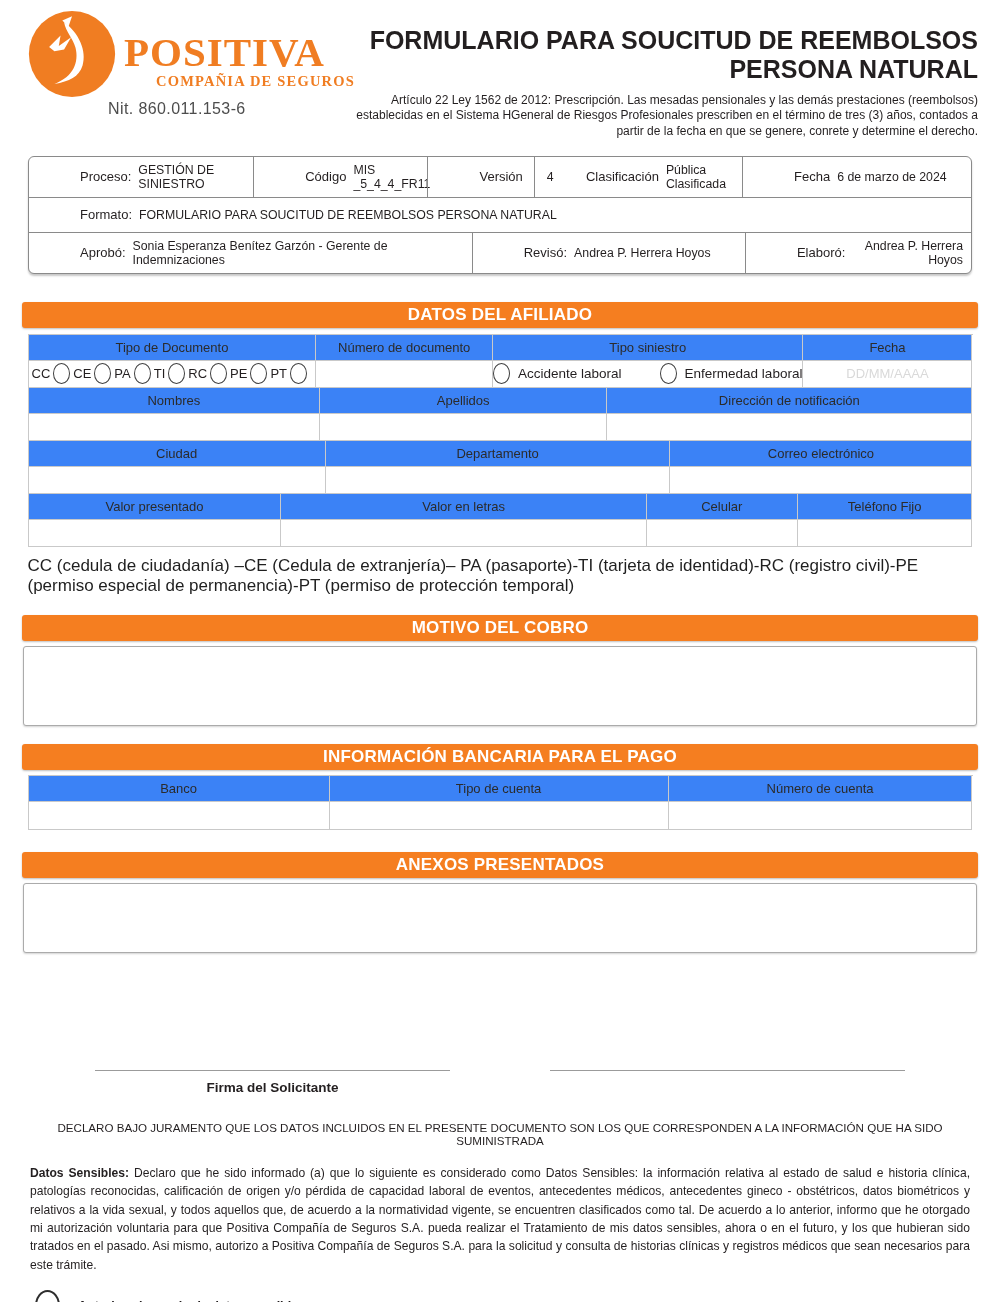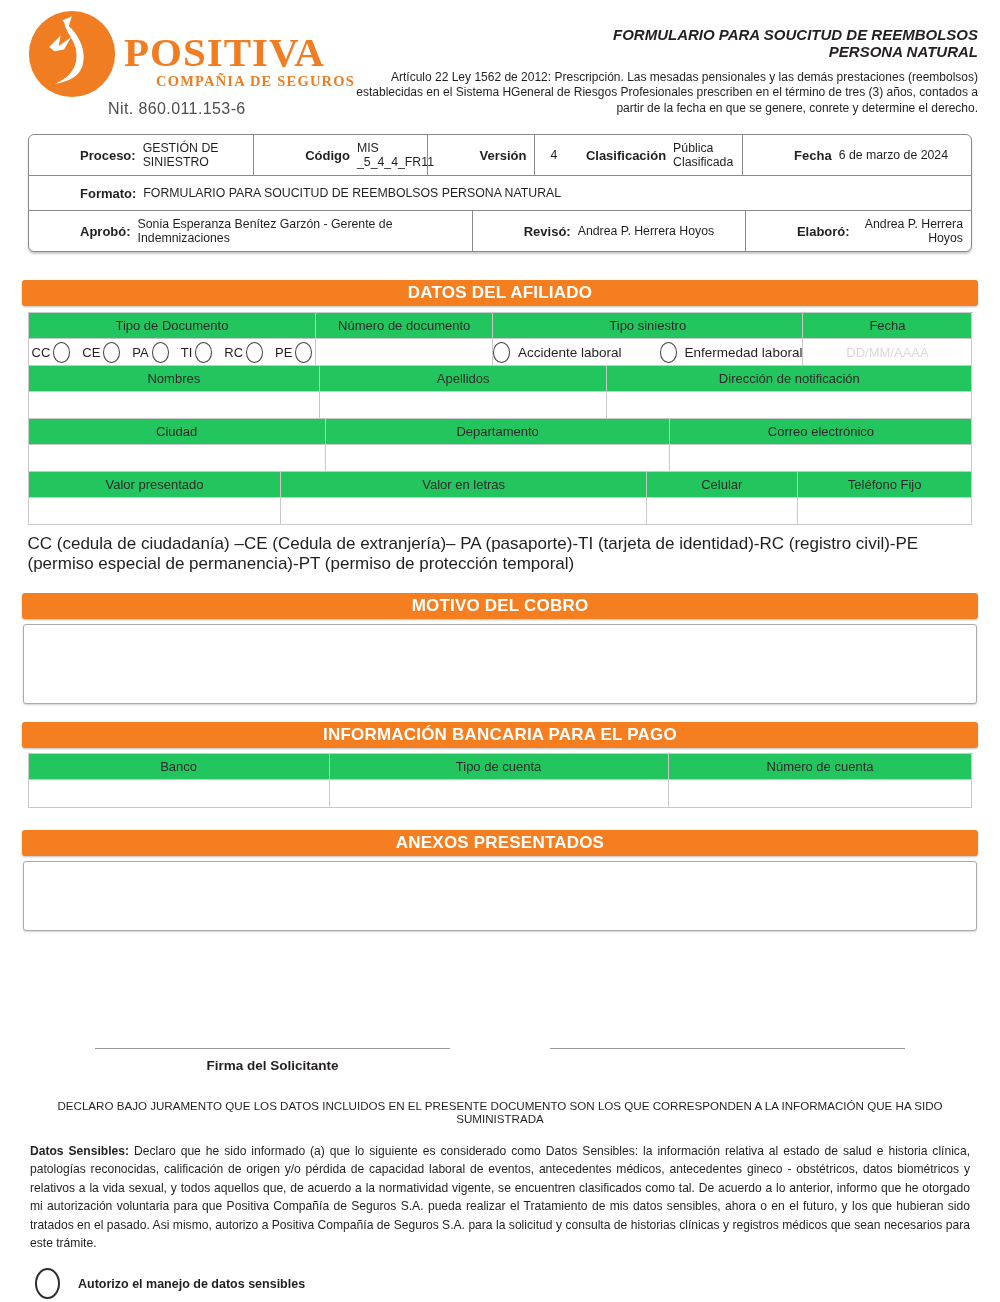--- a/index.html
+++ b/index.html
@@ -9,51 +9,51 @@
   
   .header{display:flex;justify-content:space-between;align-items:flex-start;padding:10px 22px 0 28px;}
   .brand{flex:0 0 auto;}
   .brand-top{display:flex;align-items:center;}
   .logo-wrap{width:88px;height:88px;}
   .brand-text{margin-left:8px;padding-top:16px;}
   .brand-name{font-family:"Liberation Serif",serif;font-size:41px;line-height:0.9;color:#F07D22;letter-spacing:1px;font-weight:600;}
   .brand-tagline{font-family:"Liberation Serif",serif;font-size:14.5px;color:#F07D22;letter-spacing:1.2px;margin-top:3px;padding-left:32px;font-weight:600;}
   .brand-nit{font-size:16px;color:#4D4D4D;margin:2px 0 0 80px;letter-spacing:0.4px;}
   .title-block{width:625px;text-align:right;padding-top:16px;}
-  .title-line{font-size:15px;font-weight:bold;line-height:1.15;font-style:italic;}
+  .title-line{font-size:25px;font-weight:bold;line-height:1.15;}
   .legal-note{font-size:12px;line-height:1.32;margin-top:9px;text-align:right;}
 
   
   .meta-table{width:942px;margin:16px auto 0;border:1.5px solid #8A8A8A;border-radius:6px;box-shadow:0 2px 2px rgba(0,0,0,0.22);overflow:hidden;background:#fff;}
   .meta-row{display:flex;}
   .meta-row + .meta-row{border-top:1.5px solid #8A8A8A;}
   .meta-cell{display:flex;align-items:center;gap:7px;padding:0 8px 0 14px;min-height:40px;box-sizing:border-box;}
   .meta-cell + .meta-cell{border-left:1.5px solid #8A8A8A;}
-  .meta-label{font-weight:bold;font-size:13px;white-space:nowrap;padding-left:37px;}
+  .meta-label{font-weight:normal;font-size:13px;white-space:nowrap;padding-left:37px;}
   .meta-value{font-size:12.3px;}
   .mr1 .c1{width:23.8%;} .mr1 .c2{width:18.5%;} .mr1 .c3{width:11.3%;gap:24px;} .mr1 .c4{width:22.1%;} .mr1 .c5{width:24.3%;}
   .mr2 .c1{width:100%;min-height:34px;}
   .mr3 .c1{width:47%;} .mr3 .c2{width:29%;} .mr3 .c3{width:24%;text-align:right;}
 
   
   .section-bar{width:956px;height:26px;margin:0 auto;background:#F57E20;color:#ffffff;font-weight:bold;font-size:17px;text-align:center;line-height:26px;border-radius:3px;box-shadow:0 1px 2px rgba(0,0,0,0.25);letter-spacing:0.2px;}
 
   
   .fgrid{width:945px;margin:0 auto;border-left:1px solid #C9C9C9;border-right:0;box-sizing:border-box;background:#fff;}
   .fgrid.first{border-top:1px solid #C9C9C9;}
   .frow{display:grid;}
   .fcell{border-right:1px solid #C9C9C9;border-bottom:1px solid #C9C9C9;display:flex;align-items:center;justify-content:center;box-sizing:border-box;min-width:0;}
-  .fhead{background:#22c55e;font-size:13px;height:26px;color:#2B2B2B;}
+  .fhead{background:#3b82f6;font-size:13px;height:26px;color:#2B2B2B;}
   .finput{background:#fff;height:27px;}
   .cols-a{grid-template-columns:30.5% 18.7% 32.9% 17.9%;}
   .cols-b{grid-template-columns:30.9% 30.4% 38.7%;}
   .cols-c{grid-template-columns:31.5% 36.5% 32%;}
   .cols-d{grid-template-columns:26.8% 38.7% 16% 18.5%;}
   .cols-e{grid-template-columns:31.9% 35.9% 32.2%;}
-  .doc-types{justify-content:flex-start;gap:12px;padding:0 3px;font-size:13px;}
+  .doc-types{justify-content:flex-start;gap:3px;padding:0 3px;font-size:13px;}
   .doc-pair{display:flex;align-items:center;gap:3px;}
   .radio{width:15px;height:19px;border:1.5px solid #3F3F3F;border-radius:50%;background:#fff;flex:0 0 auto;}
   .sin-group{display:flex;align-items:center;gap:8px;font-size:13.5px;}
   .siniestro-cell{gap:38px;}
   .placeholder{color:#D9D9D9;font-size:13px;}
   .footnote{width:945px;margin:9px auto 0;font-size:17px;color:#1F1F1F;}
 
   
   .bigbox{width:952px;margin:5px auto 0;border:1px solid #ABABAB;border-radius:3px;background:#fff;box-shadow:0 1px 2px rgba(0,0,0,0.18);}
   .box-motivo{height:78px;}

